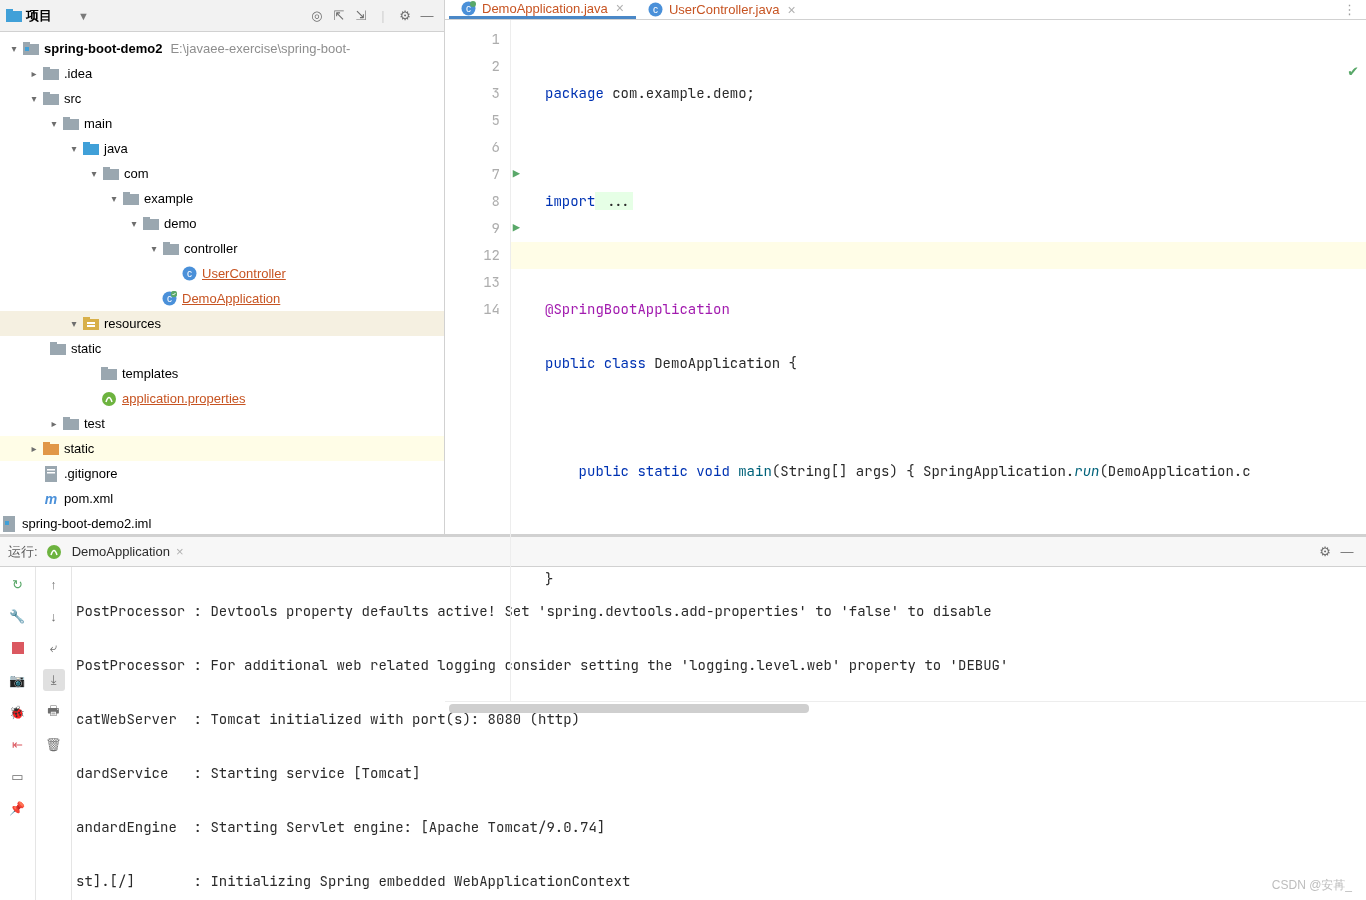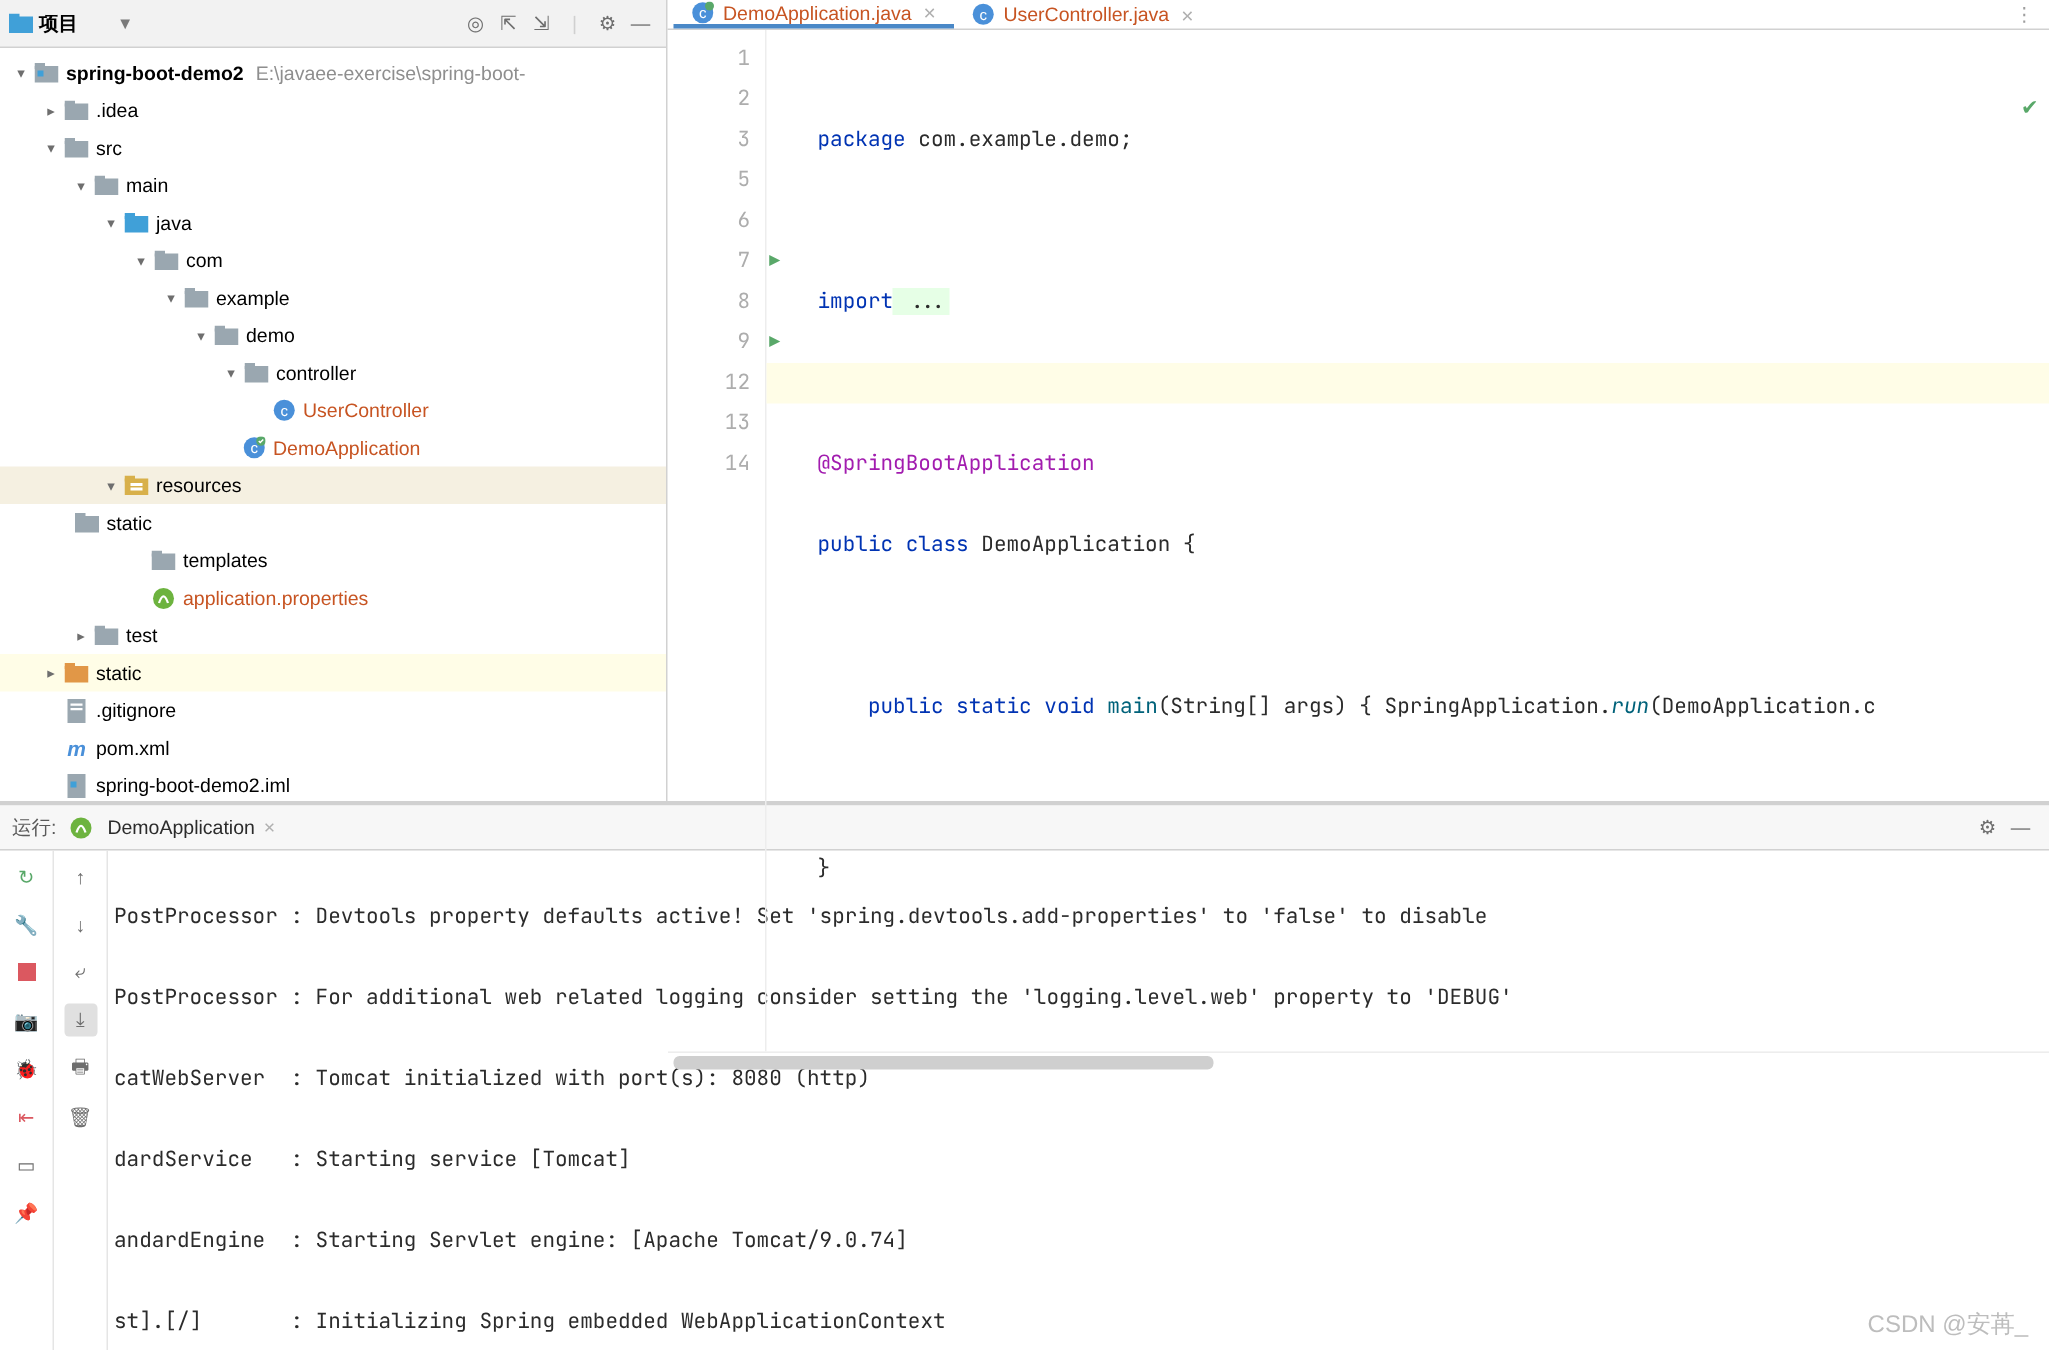--- a/index.html
+++ b/index.html
@@ -10,21 +10,21 @@
   .project-header { height: 32px; display: flex; align-items: center; padding: 0 6px; border-bottom: 1px solid #d1d1d1; background: #f2f2f2; }
   .project-header .title { font-weight: bold; margin-left: 4px; margin-right: 24px; color: #000; }
   .project-header .arrow { color: #7a7a7a; font-size: 11px; margin-left:2px;}
   .spacer { flex: 1; }
   .hdr-icon { width: 22px; height: 22px; display: inline-flex; align-items: center; justify-content: center; color: #6e6e6e; cursor: pointer; }
   .tree { flex: 1; overflow: auto; padding-top: 4px; }
   .node { display:flex; align-items:center; height:25px; white-space:nowrap; }
   .node .tw { width:16px; display:inline-flex; align-items:center; justify-content:center; color:#6e6e6e; font-size:10px;}
   .node .ic { width:18px; display:inline-flex; align-items:center; justify-content:center; margin-right:4px;}
   .node .lbl { color:#000000; }
-  .node .lbl.orange { color:#c75422; }
+  .node .lbl.orange { color:#c75422;text-decoration:underline; }
   .node .lbl.bold { font-weight:bold; color:#000;}
   .node .path { color:#8e8e8e; margin-left:8px; }
   .sel-res { background:#f5f0e1; }
   .sel-tgt { background:#fffde7; }
   .folder-gray { fill:#9aa7b0; }
   .folder-blue { fill:#40a0d8; }
   .folder-orange { fill:#e19747; }
   .editor { flex:1; display:flex; flex-direction:column; }
   .tabs { display:flex; align-items:center; height:32px; border-bottom:1px solid #d1d1d1; padding-left:4px;}
   .tab { display:flex; align-items:center; padding:0 12px; height:100%; color:#c75422; cursor:pointer; }
@@ -53,21 +53,21 @@
   .run-header { display:flex; align-items:center; height:30px; padding:0 8px; border-bottom:1px solid #d1d1d1; background:#f7f7f7;}
   .run-header .lbl { color:#5a5a5a;}
   .run-header .app { margin-left:10px; color:#2b2b2b;}
   .run-header .close{ margin-left:6px; color:#b0b0b0;}
   .run-header .gear { margin-left:auto; }
   .run-body { flex:1; display:flex; min-height:0;}
   .run-toolbar-l { width:36px; border-right:1px solid #e5e5e5; display:flex; flex-direction:column; align-items:center; padding-top:6px; gap:10px;}
   .run-toolbar-r { width:36px; border-right:1px solid #e5e5e5; display:flex; flex-direction:column; align-items:center; padding-top:6px; gap:10px;}
   .tbtn { width:22px; height:22px; display:flex; align-items:center; justify-content:center; cursor:pointer;}
   .console { flex:1; overflow:auto; font-family:"JetBrains Mono","Consolas",monospace; font-size:14px; line-height:27px; padding:4px 0 0 4px; white-space:pre; color:#2b2b2b;}
-  .watermark { position:fixed; right:14px; bottom:6px; color:#bdbdbd; font-size:16px;}
+  .watermark { position:fixed; right:14px; bottom:6px; color:#bdbdbd; font-size:12px;}
   svg { display:block; }
 </style>
 </head>
 <body>
 
 <div class="top">
 
   <div class="project-pane">
     <div class="project-header">
       <span class="ic">
@@ -265,21 +265,21 @@
               <rect x="3" y="3" width="8" height="1.5" fill="#fff"></rect>
               <rect x="3" y="6" width="8" height="1.5" fill="#fff"></rect>
             </svg>
           </span>
           <span class="lbl">.gitignore</span>
         </div>
       <div class="node" style="padding-left:42px">
           <span class="ic" style="color:#4a90d9;font-weight:bold;font-style:italic;font-size:14px">m</span>
           <span class="lbl">pom.xml</span>
         </div>
-      <div class="node" style="padding-left:42px">
+      <div class="node" style="">
           <span class="ic">
             <svg width="14" height="16">
               <rect x="1" y="0" width="12" height="16" fill="#9aa7b0"></rect>
               <rect x="3" y="5" width="4" height="4" fill="#40a0d8"></rect>
             </svg>
           </span>
           <span class="lbl">spring-boot-demo2.iml</span>
         </div>
     </div>
   </div>

